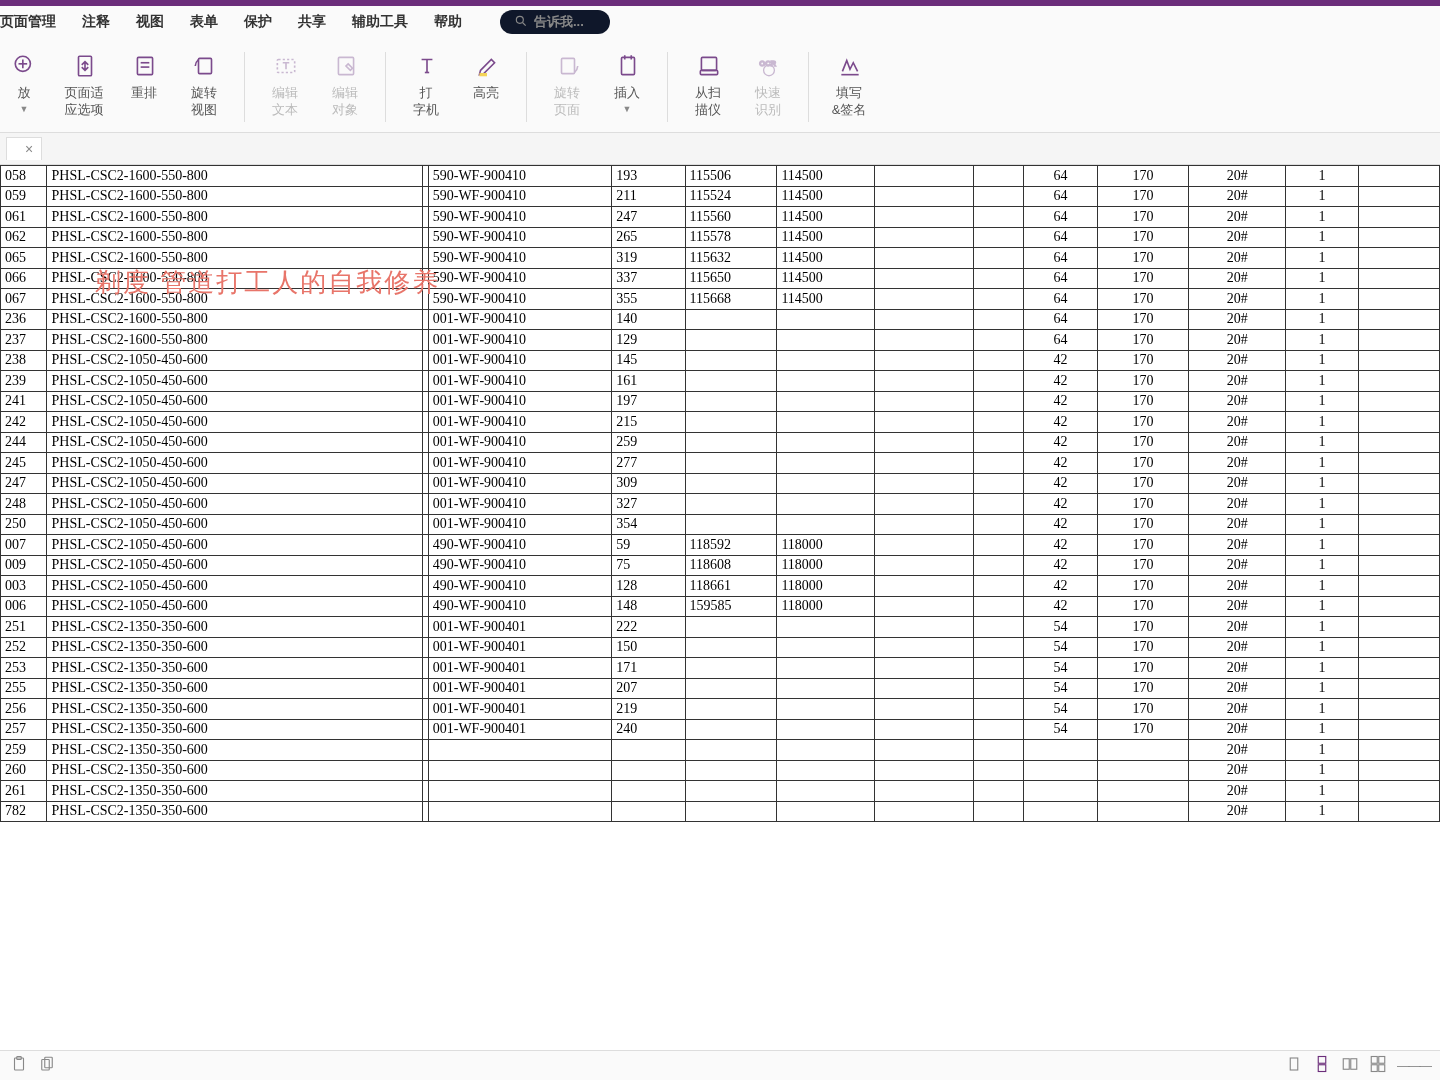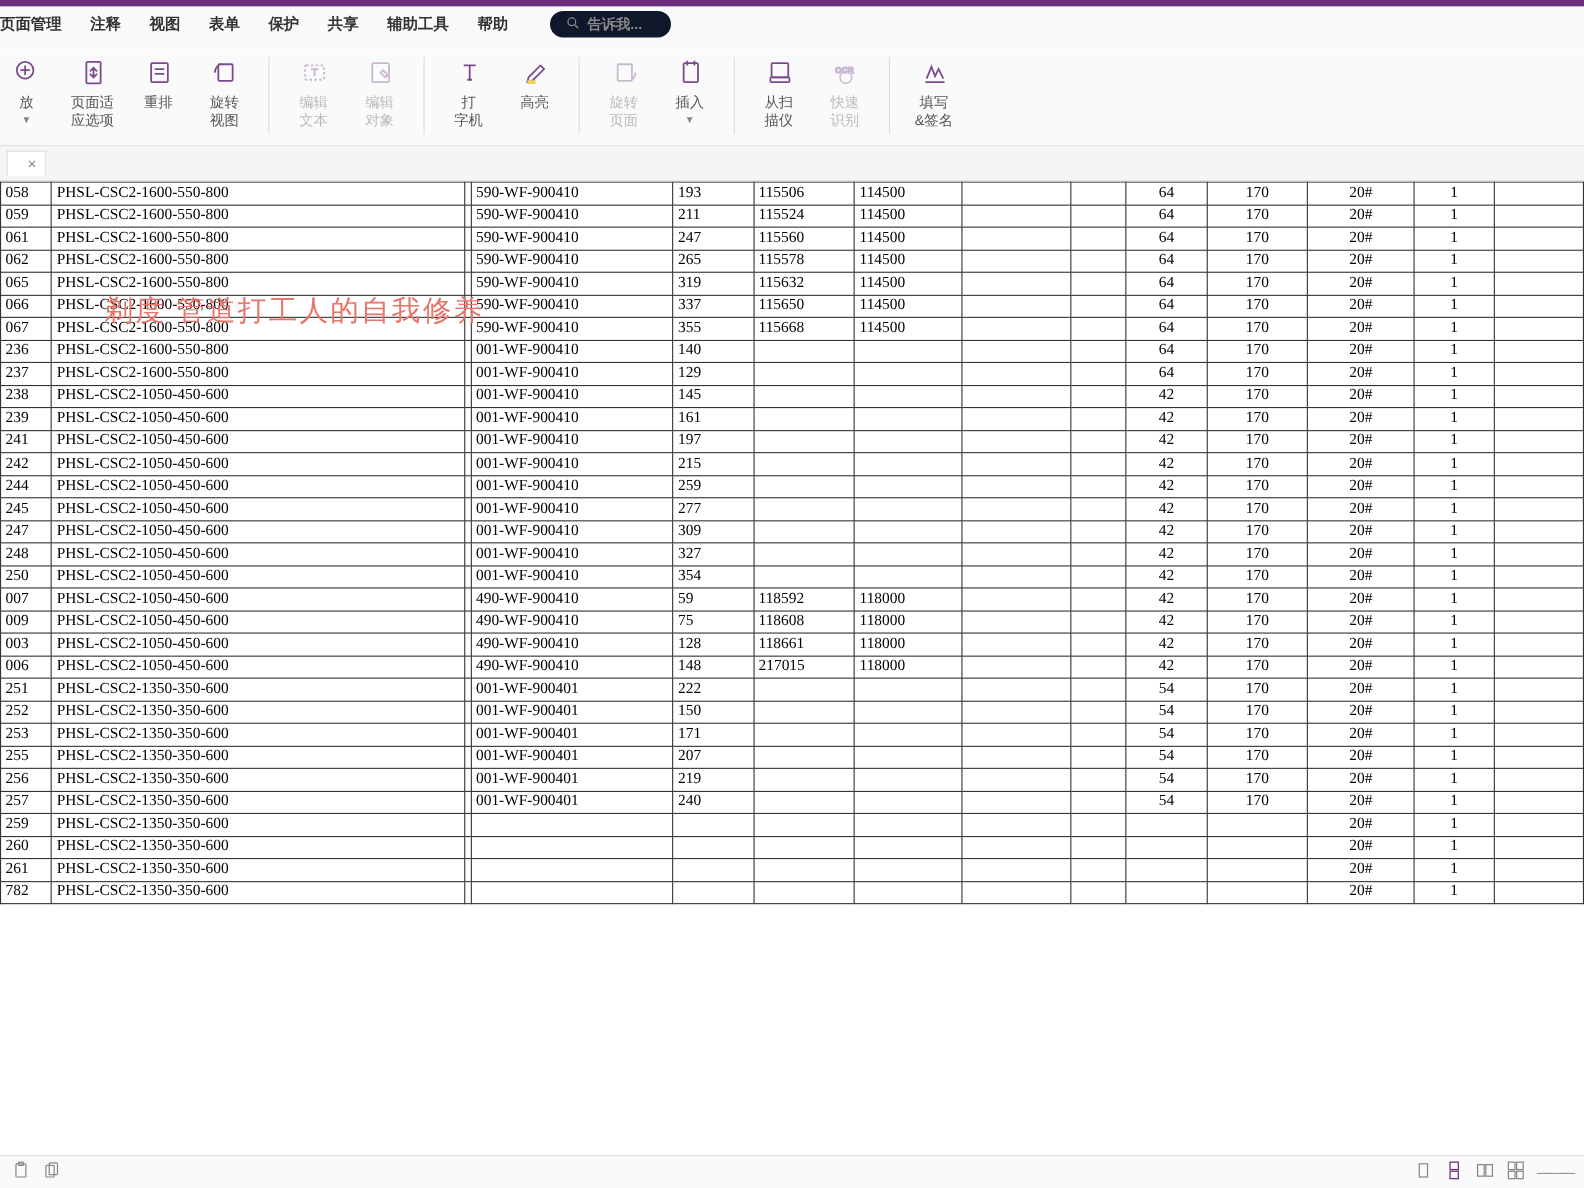--- a/index.html
+++ b/index.html
@@ -558,21 +558,21 @@
           <td class="center">20#</td>
           <td class="center">1</td>
           <td></td>
         </tr>
         <tr>
           <td>006</td>
           <td>PHSL-CSC2-1050-450-600</td>
           <td></td>
           <td>490-WF-900410</td>
           <td>148</td>
-          <td>217015</td>
+          <td>159585</td>
           <td>118000</td>
           <td></td>
           <td></td>
           <td class="center">42</td>
           <td class="center">170</td>
           <td class="center">20#</td>
           <td class="center">1</td>
           <td></td>
         </tr>
         <tr>

